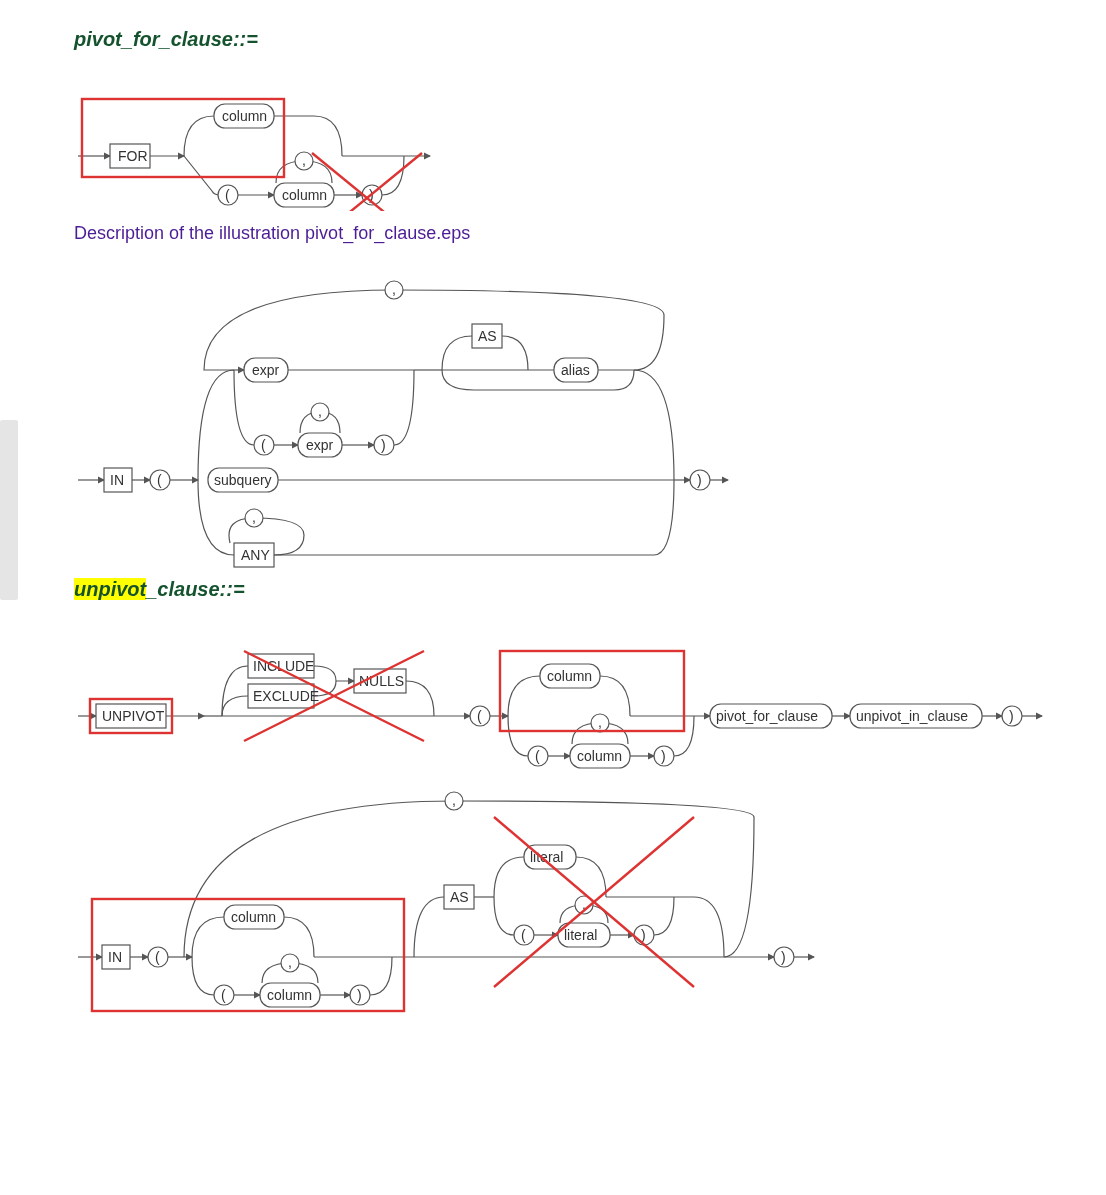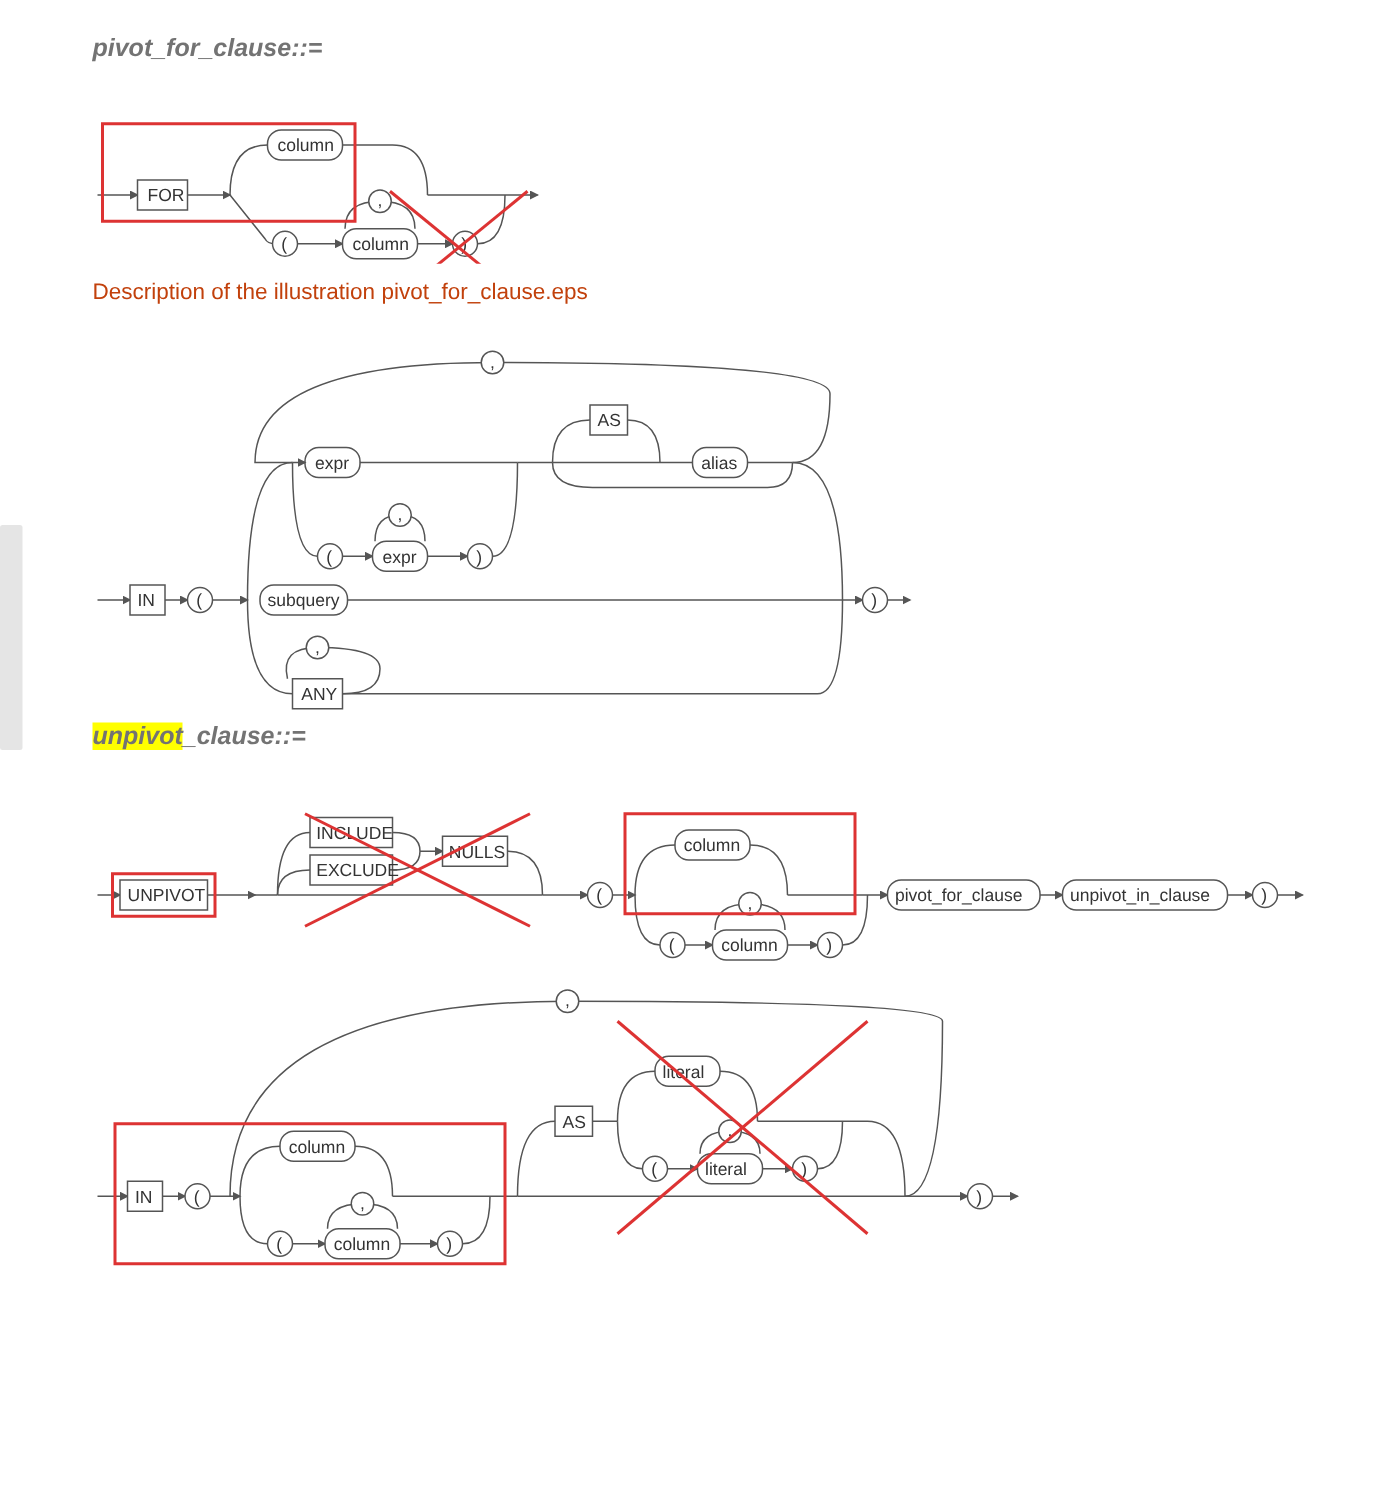--- a/index.html
+++ b/index.html
@@ -12,31 +12,31 @@
   }
   .page {
     padding: 20px 20px 20px 74px;
     position: relative;
   }
   .section-title {
     font-weight: bold;
     font-style: italic;
     font-size: 20px;
     margin: 8px 0 10px 0;
-    color: #737373;
+    color: #14532d;
   }
   .hl {
     background: #ffff00;
   }
   .diagram {
     position: relative;
     margin: 4px 0 6px 0;
   }
   .desc-link {
-    color: #c2410c;
+    color: #4c1d95;
     font-size: 18px;
     text-decoration: none;
     display: inline-block;
     margin: 6px 0 22px 0;
   }
 
   
   svg { display:block; }
   .node-rect { fill:#fff; stroke:#555; stroke-width:1.2; }
   .node-oval { fill:#fff; stroke:#555; stroke-width:1.2; }

